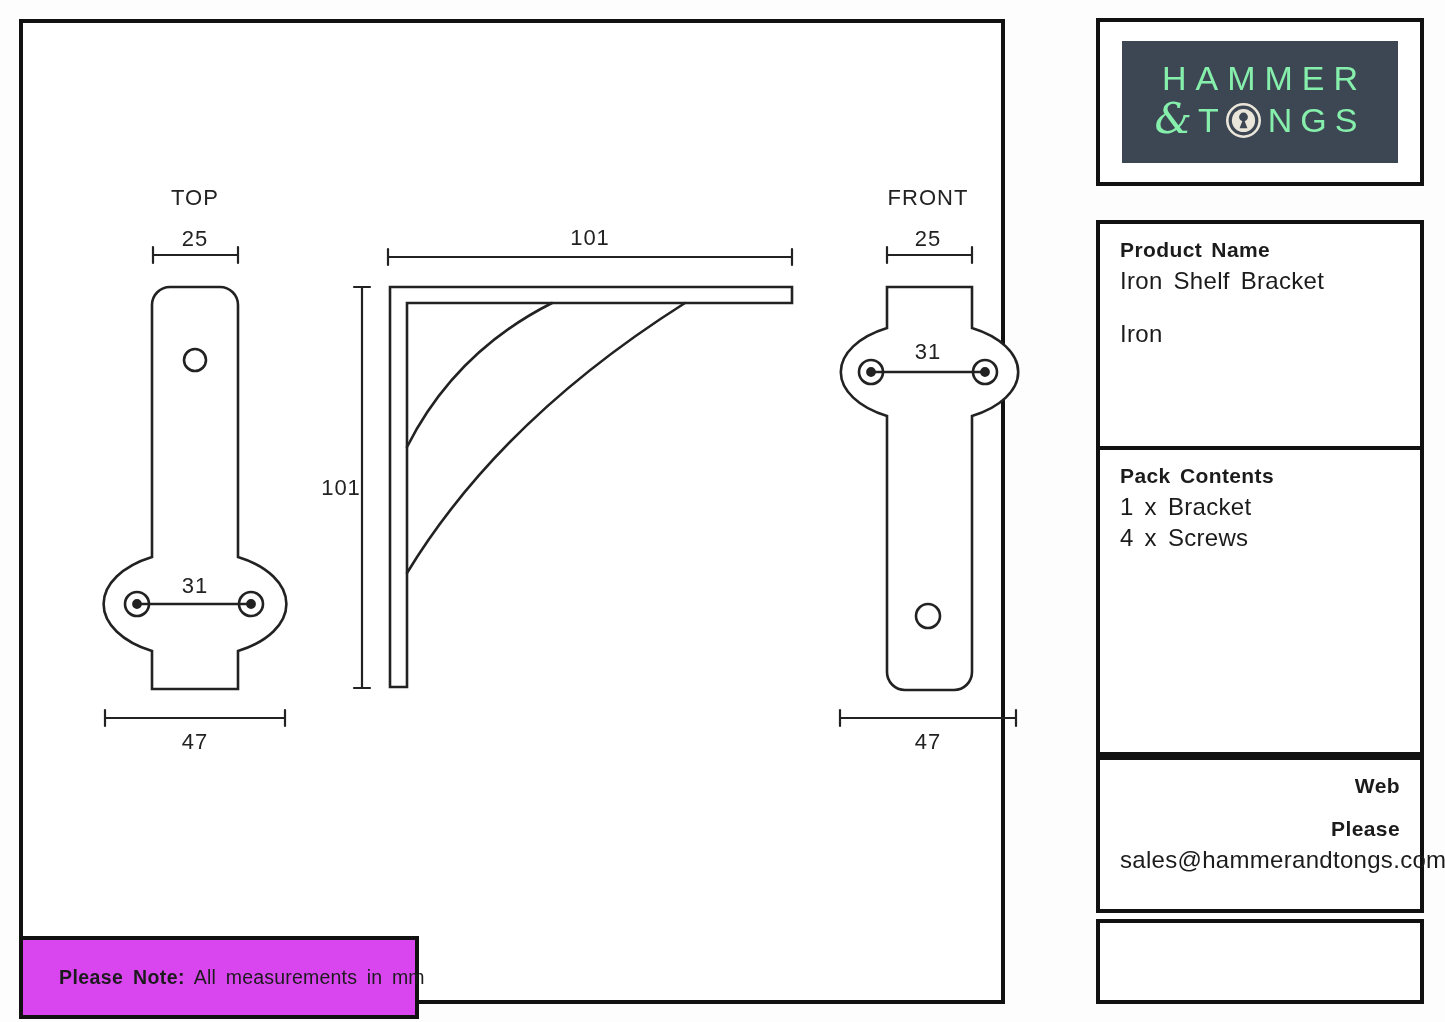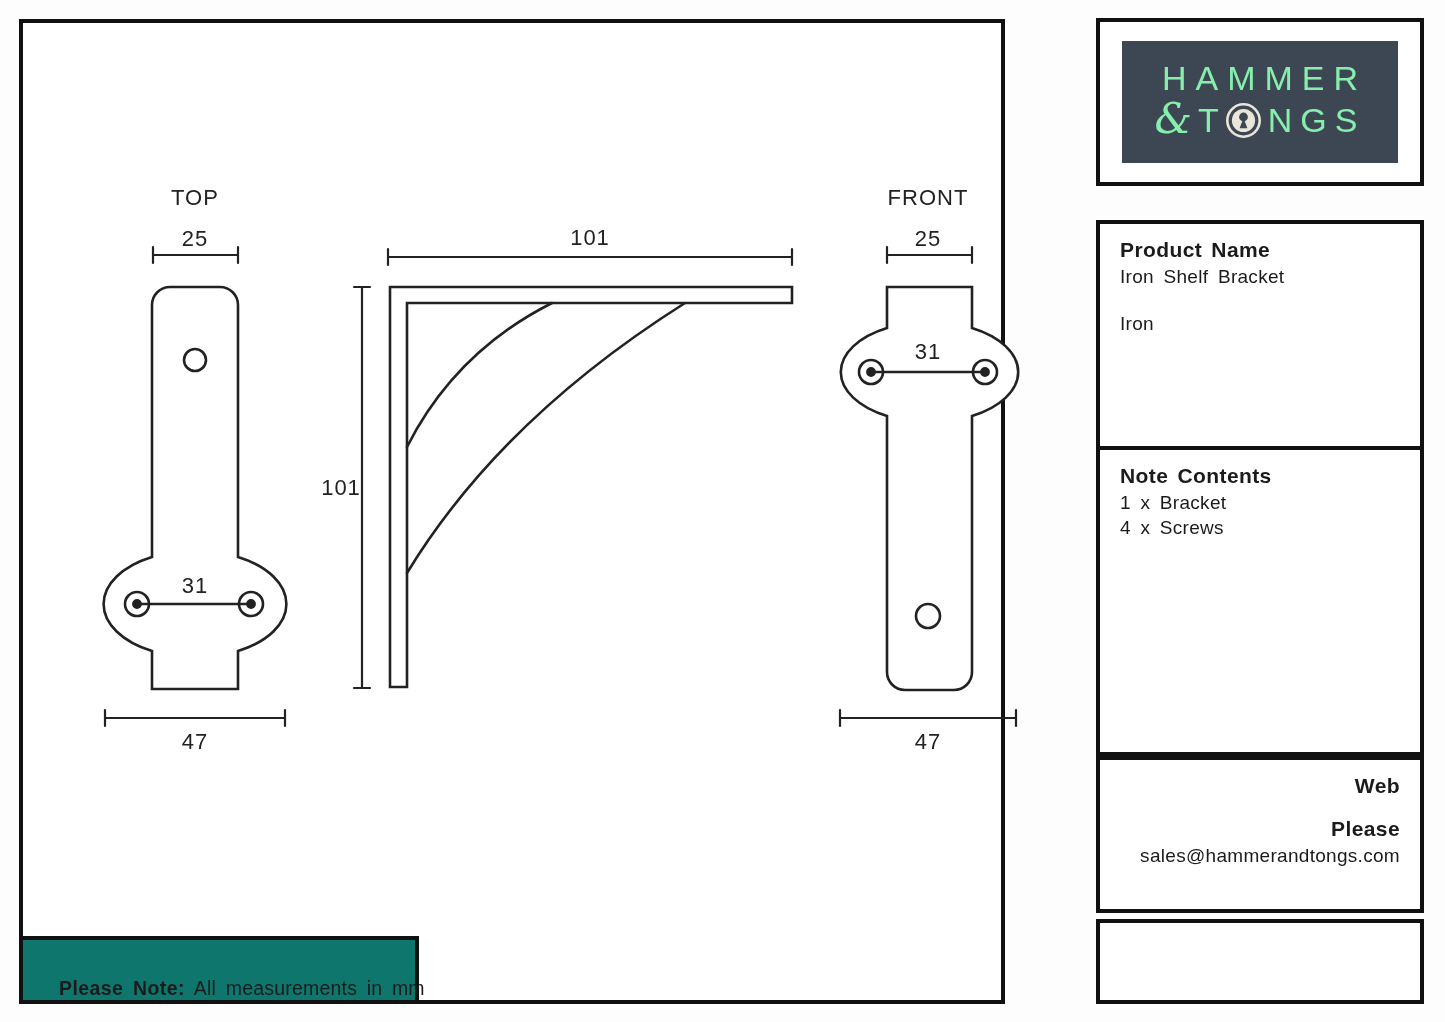--- a/index.html
+++ b/index.html
@@ -27,25 +27,25 @@
   .drawing-svg text {
     font-family: "Liberation Sans", sans-serif;
     font-size: 22px;
     fill: #222;
     letter-spacing: 1px;
   }
 
   .note-box {
     position: absolute;
     left: 19px; top: 936px;
-    width: 400px; height: 68px;
+    width: 400px; height: 83px;
     border: 4px solid #111;
-    background: #0f766e;
+    background: #d946ef;
     display: flex;
-    align-items: flex-end;
+    align-items: center;
     padding-left: 36px;
     font-size: 19.5px;
     letter-spacing: 0.2px;
     word-spacing: 4px;
     white-space: nowrap;
   }
   .note-box b { margin-right: 9px; letter-spacing: 0.4px; }
 
   
   .side-box {
@@ -63,21 +63,21 @@
   .box-code    { top: 919px; height: 85px; }
 
   .h {
     font-weight: bold;
     font-size: 21px;
     letter-spacing: 0.4px;
     word-spacing: 3px;
     margin-bottom: 3px;
   }
   .v {
-    font-size: 19px;
+    font-size: 24px;
     letter-spacing: 0.3px;
     word-spacing: 4px;
     line-height: 1.3;
   }
   .gap { height: 22px; }
 
   
   .logo-rect {
     width: 276px; height: 122px;
     background: #3d4653;
@@ -209,21 +209,21 @@
 </div>
 
 <div class="side-box box-product">
   <div class="h">Product Name</div>
   <div class="v">Iron Shelf Bracket</div>
   <div class="gap"></div>
   <div class="v">Iron</div>
 </div>
 
 <div class="side-box box-pack">
-  <div class="h">Note Contents</div>
+  <div class="h">Pack Contents</div>
   <div class="v">1 x Bracket</div>
   <div class="v">4 x Screws</div>
 </div>
 
 <div class="side-box box-contact">
   <div class="h">Web</div>
   <div class="gap" style="height:16px"></div>
   <div class="h">Please</div>
   <div class="v">sales@hammerandtongs.com</div>
 </div>

